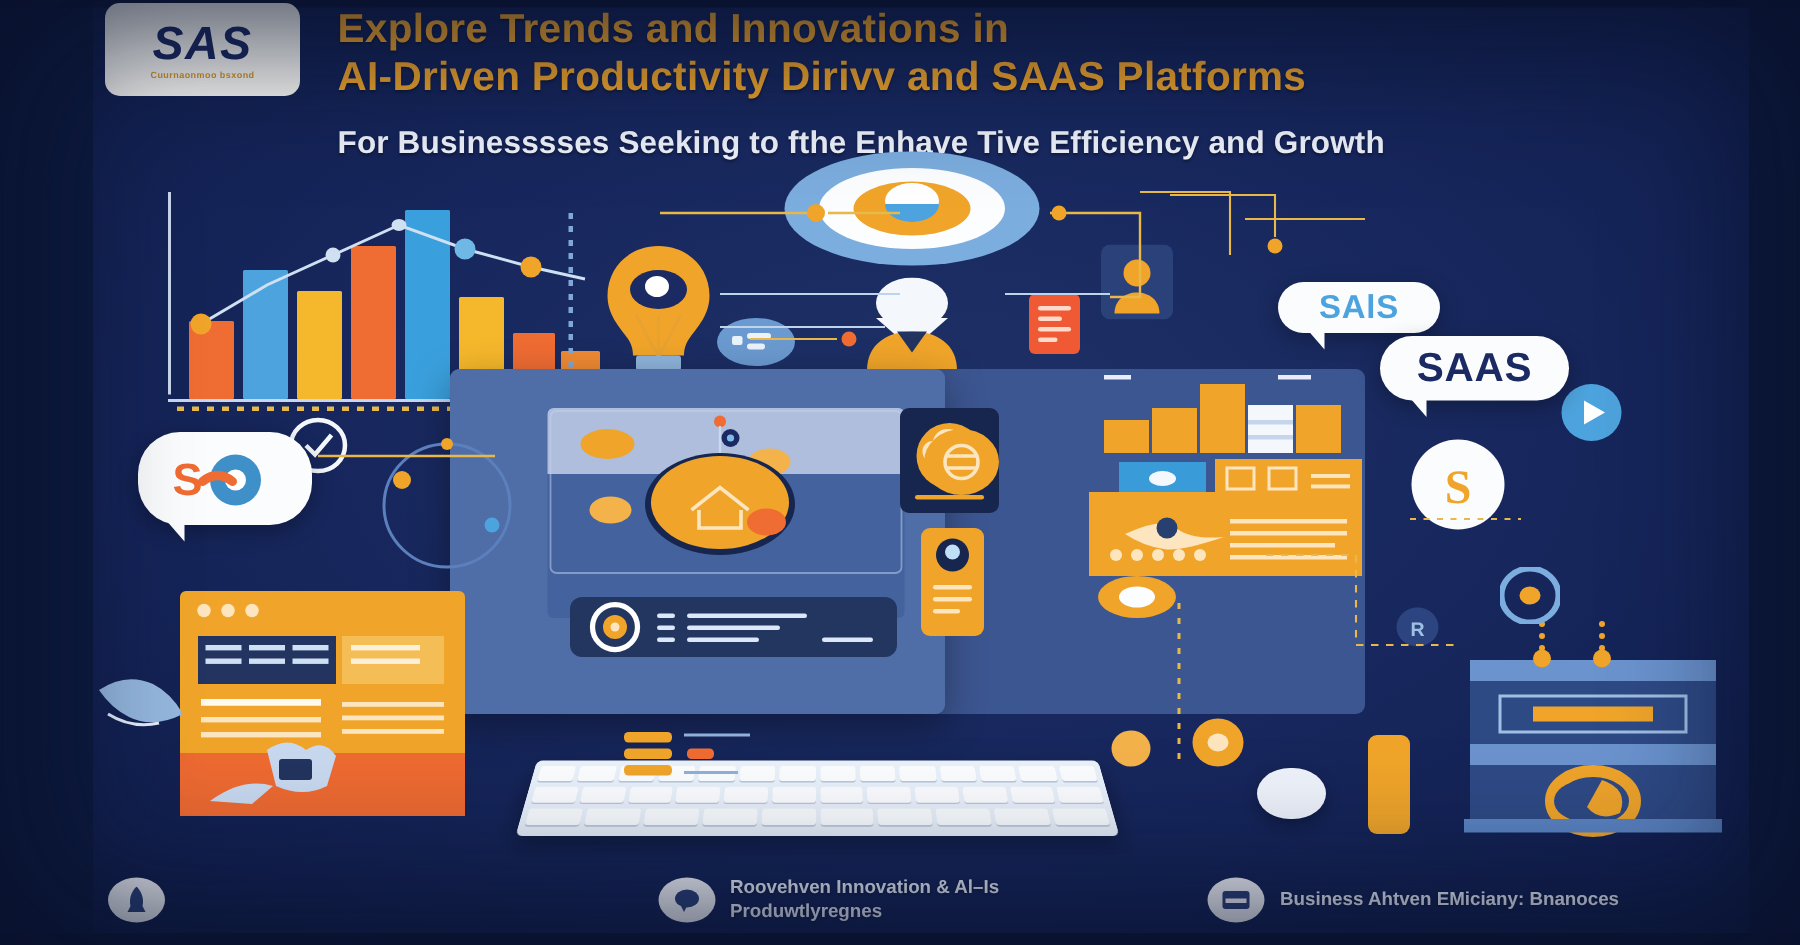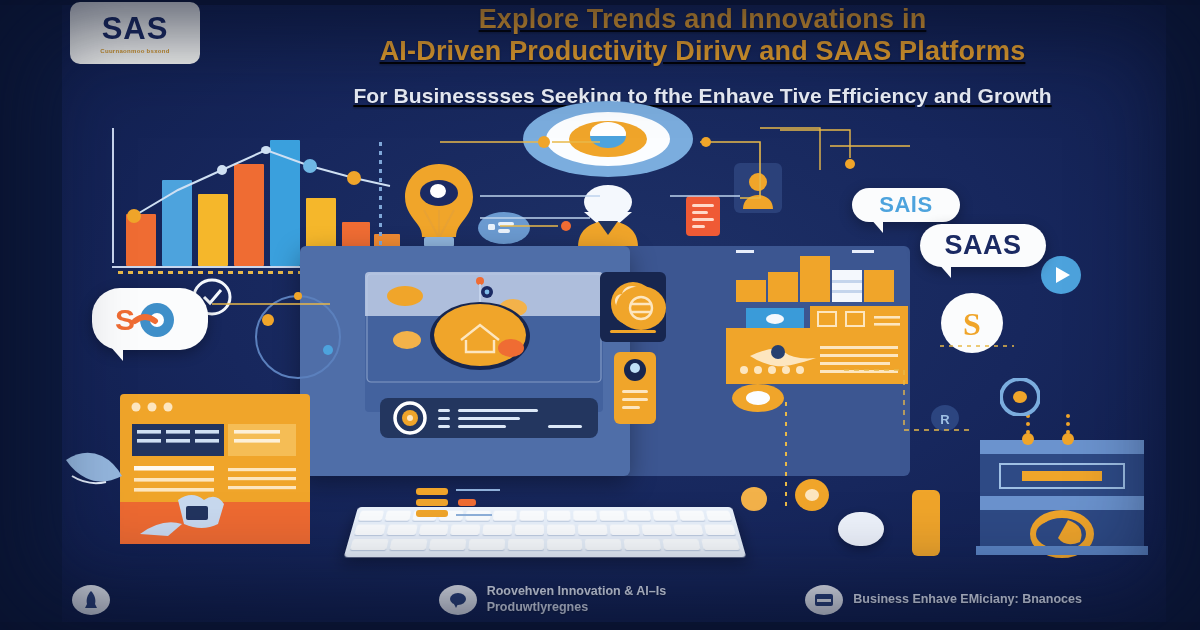--- a/index.html
+++ b/index.html
@@ -11,25 +11,25 @@
       radial-gradient(ellipse 900px 520px at 52% 46%, #1e3167 0%, #17275d 45%, #122050 75%, #0e1a42 100%);}
   .bg-edge{position:absolute;inset:0;box-shadow:inset 0 0 90px 30px rgba(8,16,42,.75);}
   .bg-left-dark{position:absolute;left:0;top:0;width:62px;height:630px;background:#0d1a3f;}
   .bg-right-dark{position:absolute;right:0;top:0;width:34px;height:630px;background:#0d1a3f;}
   .bg-top-dark{position:absolute;left:0;top:0;width:1200px;height:5px;background:#0c1738;}
   .bg-bottom-dark{position:absolute;left:0;bottom:0;width:1200px;height:8px;background:#0c1738;}
 
   
   .logo-box{position:absolute;left:70px;top:2px;width:130px;height:62px;background:#fdfdf8;border-radius:10px;
             display:flex;flex-direction:column;align-items:center;justify-content:center;}
-  .logo-txt{font-size:31px;font-weight:bold;color:#1b2a63;letter-spacing:1px;line-height:1;}
+  .logo-txt{font-size:31px;font-weight:bold;color:#1b2a63;letter-spacing:1px;line-height:1;font-style:italic;}
   .logo-sub{font-size:6px;font-weight:bold;color:#d79a2b;letter-spacing:.3px;margin-top:4px;
             filter:blur(.5px);}
 
-  .titlewrap{position:absolute;left:225px;top:4px;width:955px;text-align:center;text-decoration:underline;}
+  .titlewrap{position:absolute;left:225px;top:4px;width:955px;text-align:left;}
   .t1,.t2{font-size:27px;font-weight:bold;color:#f0a52a;line-height:1.15;letter-spacing:.2px;
           text-shadow:0 1px 2px rgba(0,0,0,.35);}
   .t2{margin-top:1px;}
   .t3{font-size:21px;font-weight:bold;color:#eef2fa;line-height:1.2;margin-top:16px;letter-spacing:.1px;
       text-shadow:0 1px 2px rgba(0,0,0,.4);}
 
   
   .abs{position:absolute;}
 
   
@@ -475,18 +475,18 @@
       </div>
       <div class="ftxt">Roovehven Innovation &amp; Al–Is Produwtlyregnes</div>
     </div>
     <div class="fitem">
       <div class="fcirc">
         <svg width="20" height="14" viewBox="0 0 20 14">
           <rect x="1" y="1" width="18" height="12" rx="2" fill="#2b417a"></rect>
           <rect x="3" y="6" width="14" height="3" fill="#f4f7fc"></rect>
         </svg>
       </div>
-      <div class="ftxt">Business Enhave EMiciany: Bnanoces</div>
+      <div class="ftxt">Business Ahtven EMiciany: Bnanoces</div>
     </div>
   </div>
 
   <div class="bg-edge"></div>
 </div>
 
 </body></html>

